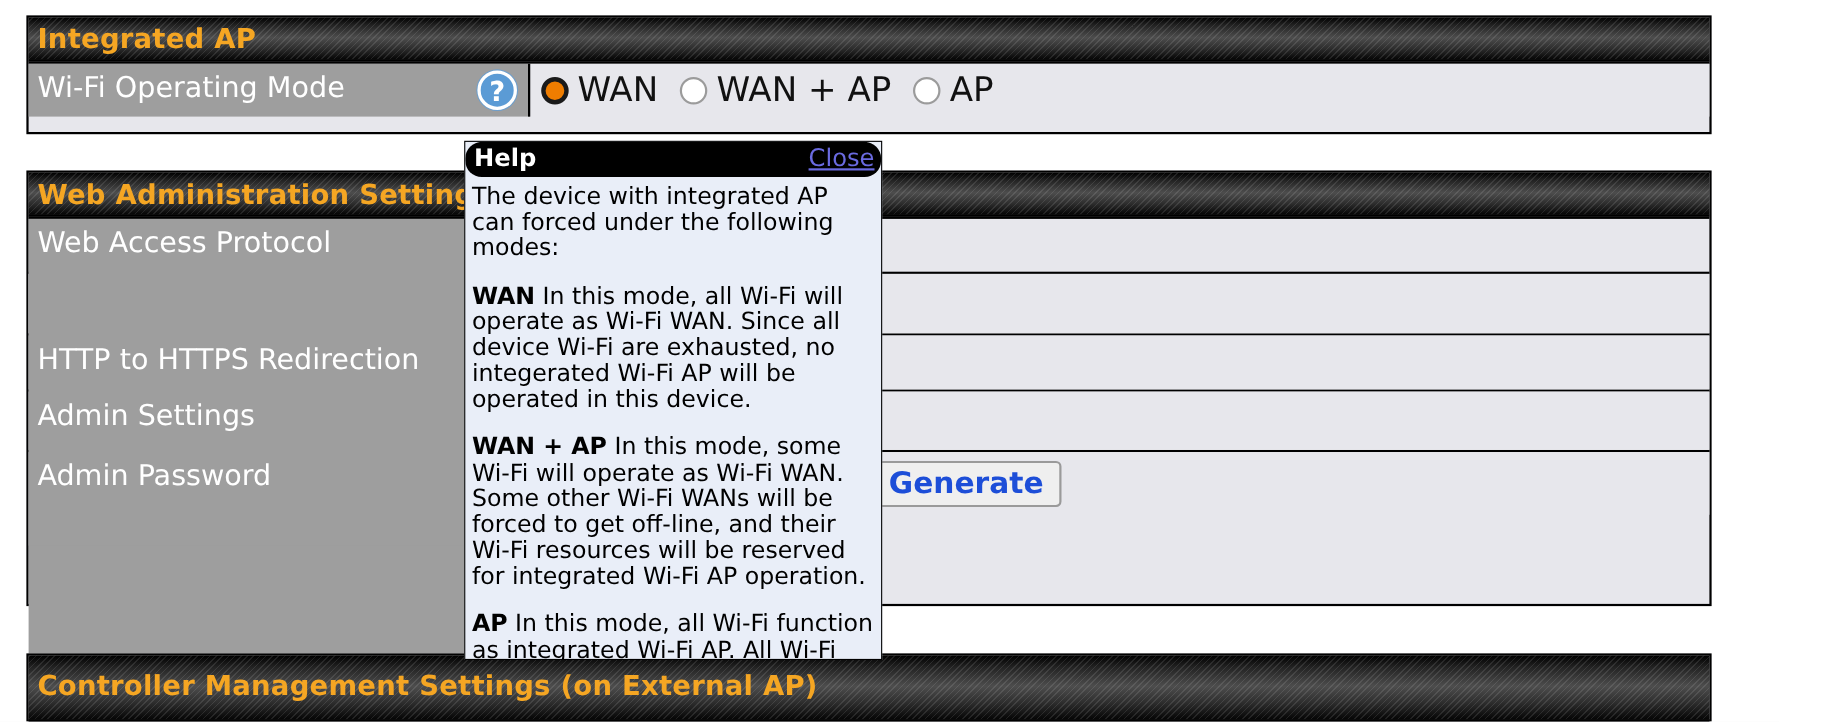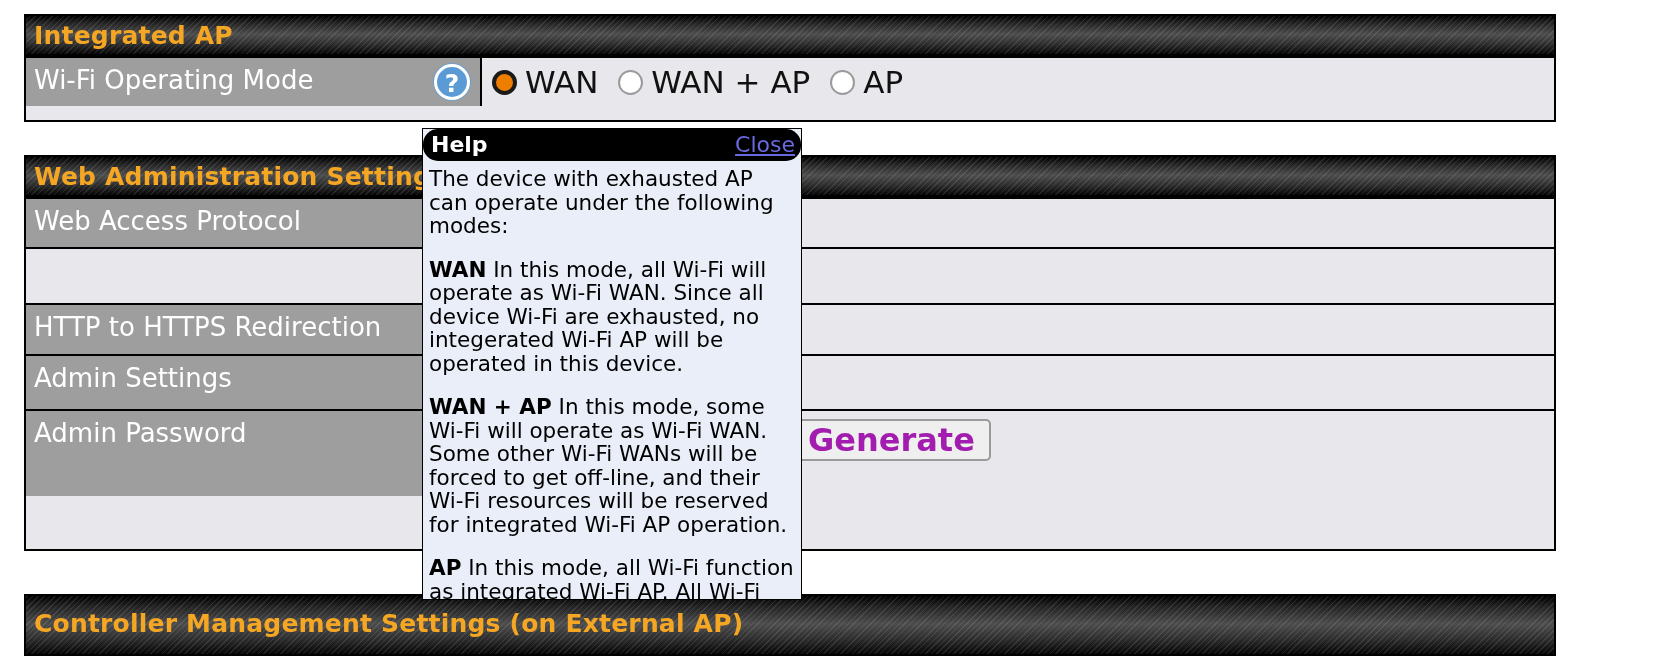--- a/index.html
+++ b/index.html
@@ -139,23 +139,23 @@
     padding: 0 6px;
     color: #000;
     font-family: "DejaVu Sans", "Liberation Sans", sans-serif;
   }
 
   .btn {
     height: 42px;
     background: #efefef;
     border: 2px solid #9a9a9a;
     border-radius: 5px;
-    font-size: 32px;
+    font-size: 27px;
     font-weight: bold;
-    color: #a21caf;
+    color: #1d4ed8;
     padding: 0 14px;
     cursor: pointer;
     font-family: "DejaVu Sans", "Liberation Sans", sans-serif;
     line-height: 38px;
     box-sizing: border-box;
   }
 
   
   #help-popup {
     position: absolute;
@@ -235,21 +235,21 @@
 
         </div>
       </div>
     </div>
   </div>
 
   <div class="panel" id="panel-web-admin" style="top:155px;height:396px;">
     <div class="panel-title">Web Administration Settings</div>
 
 
-    <div class="row" style="height:48px;">
+    <div class="row" style="height:48px;flex-direction:column;">
       <div class="row-label">
         <span>Web Access Protocol</span>
       </div>
       <div class="row-value"></div>
     </div>
 
     <div class="row" style="height:54px;">
       <div class="row-value"></div>
     </div>
 
@@ -284,21 +284,21 @@
     <div class="panel-title" style="height:60px;line-height:56px;">Controller Management Settings (on External AP)</div>
   </div>
 
   <div id="help-popup">
     <div class="help-head">
       <span class="title">Help</span>
       <span class="close">Close</span>
     </div>
     <div class="help-body">
       <p>
-        <span>The device with exhausted AP can operate under the following modes:</span>
+        <span>The device with integrated AP can forced under the following modes:</span>
       </p>
       <p>
         <b>WAN</b><span> In this mode, all Wi-Fi will operate as Wi-Fi WAN. Since all device Wi-Fi are exhausted, no integerated Wi-Fi AP will be operated in this device.</span>
       </p>
       <p>
         <b>WAN + AP</b><span> In this mode, some Wi-Fi will operate as Wi-Fi WAN. Some other Wi-Fi WANs will be forced to get off-line, and their Wi-Fi resources will be reserved for integrated Wi-Fi AP operation.</span>
       </p>
       <p>
         <b>AP</b><span> In this mode, all Wi-Fi function as integrated Wi-Fi AP. All Wi-Fi WANs will be forced to get off-line.</span>
       </p>

